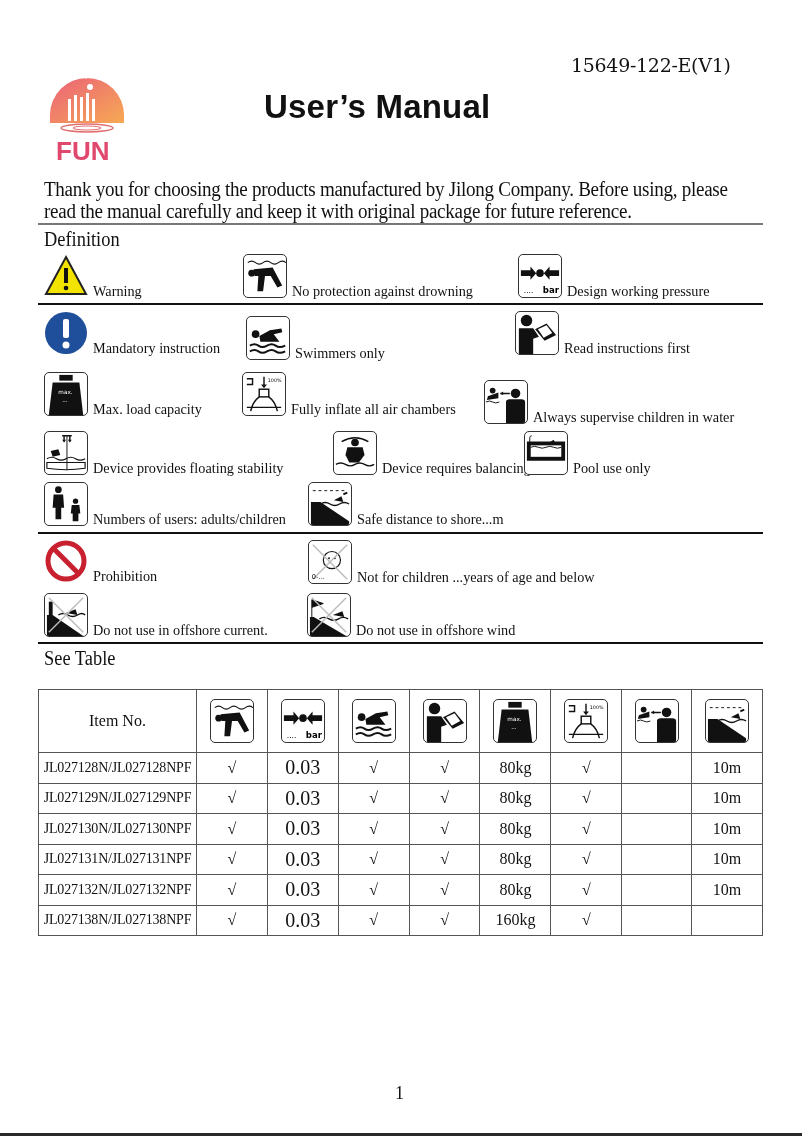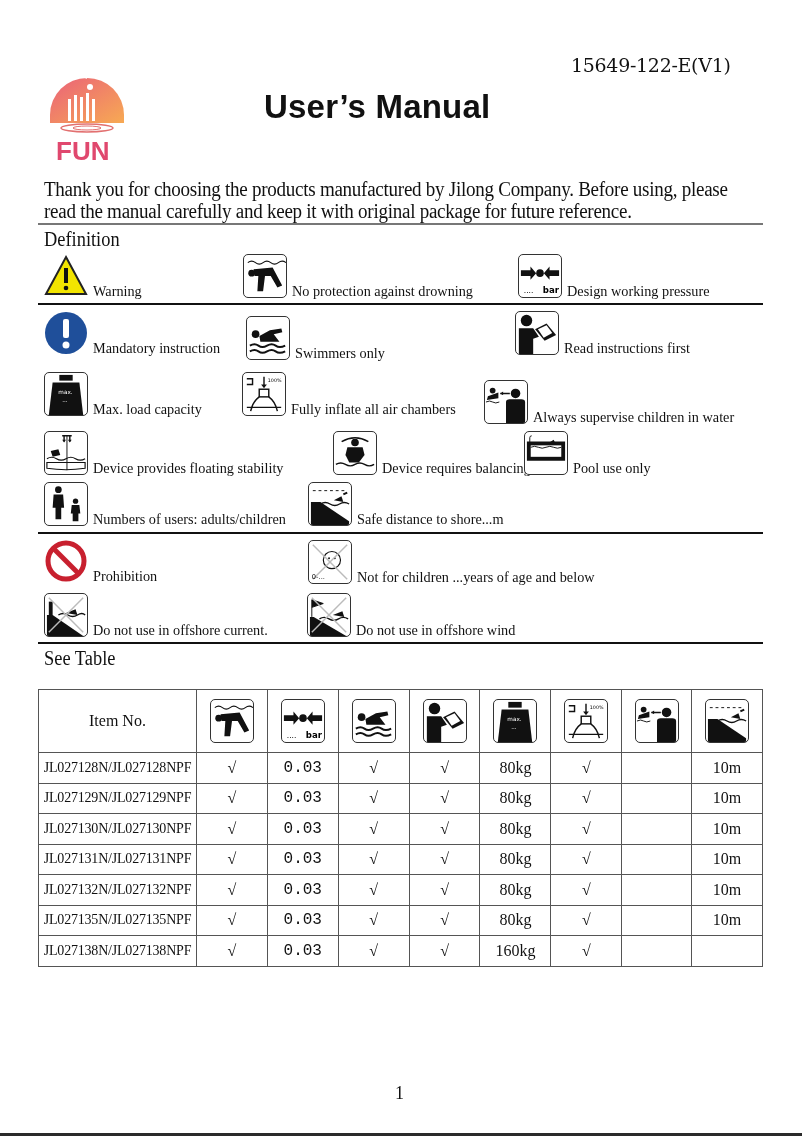--- a/index.html
+++ b/index.html
@@ -16,21 +16,21 @@
   .icon { width:44px; height:44px; border:1.5px solid #333; border-radius:5px; box-sizing:border-box; background:#fff; overflow:hidden; flex:none; }
   .icon svg { width:100%; height:100%; display:block; }
   .icon.plain { border:none; border-radius:0; background:transparent; }
   table.spec { position:absolute; left:38px; top:672px; width:725px; border-collapse:collapse;margin-top:17px; }
   table.spec td, table.spec th { border:1.5px solid #555; text-align:center; padding:0; font-weight:normal; }
   table.spec th { height:62px; }
   table.spec th .icon { margin:0 auto; width:44px; height:44px; }
   table.spec td { height:29.5px; font-family:"Liberation Serif", serif; font-size:16px; }
   table.spec td.item { font-size:14px; letter-spacing:-0.2px; }
   table.spec th.item-head { font-family:"Liberation Serif", serif; font-size:16px; }
-  table.spec td.num { font-family:Liberation Mono, monospace; font-size:16px; }
+  table.spec td.num { font-family:Liberation Serif, serif; font-size:20px; }
   .page-num { left:395px; top:1083px; font-family:"Liberation Serif", serif; font-size:18px; }
   .bottom-rule { left:0; top:1133px; width:802px; height:3px; background:#2a2a2a; }
 </style>
 </head>
 <body>
 
 <div class="abs doc-code">15649-122-E(V1)</div>
 
 <div class="abs logo">
   <svg viewBox="0 0 90 100" width="90" height="100">
@@ -440,31 +440,20 @@
       <td>√</td>
       <td class="num">0.03</td>
       <td>√</td>
       <td>√</td>
       <td>80kg</td>
       <td>√</td>
       <td></td>
       <td>10m</td>
     </tr>
     <tr>
-      <td class="item">JL027135N/JL027135NPF</td>
-      <td>√</td>
-      <td class="num">0.03</td>
-      <td>√</td>
-      <td>√</td>
-      <td>80kg</td>
-      <td>√</td>
-      <td></td>
-      <td>10m</td>
-    </tr>
-    <tr>
       <td class="item">JL027138N/JL027138NPF</td>
       <td>√</td>
       <td class="num">0.03</td>
       <td>√</td>
       <td>√</td>
       <td>160kg</td>
       <td>√</td>
       <td></td>
       <td></td>
     </tr>

